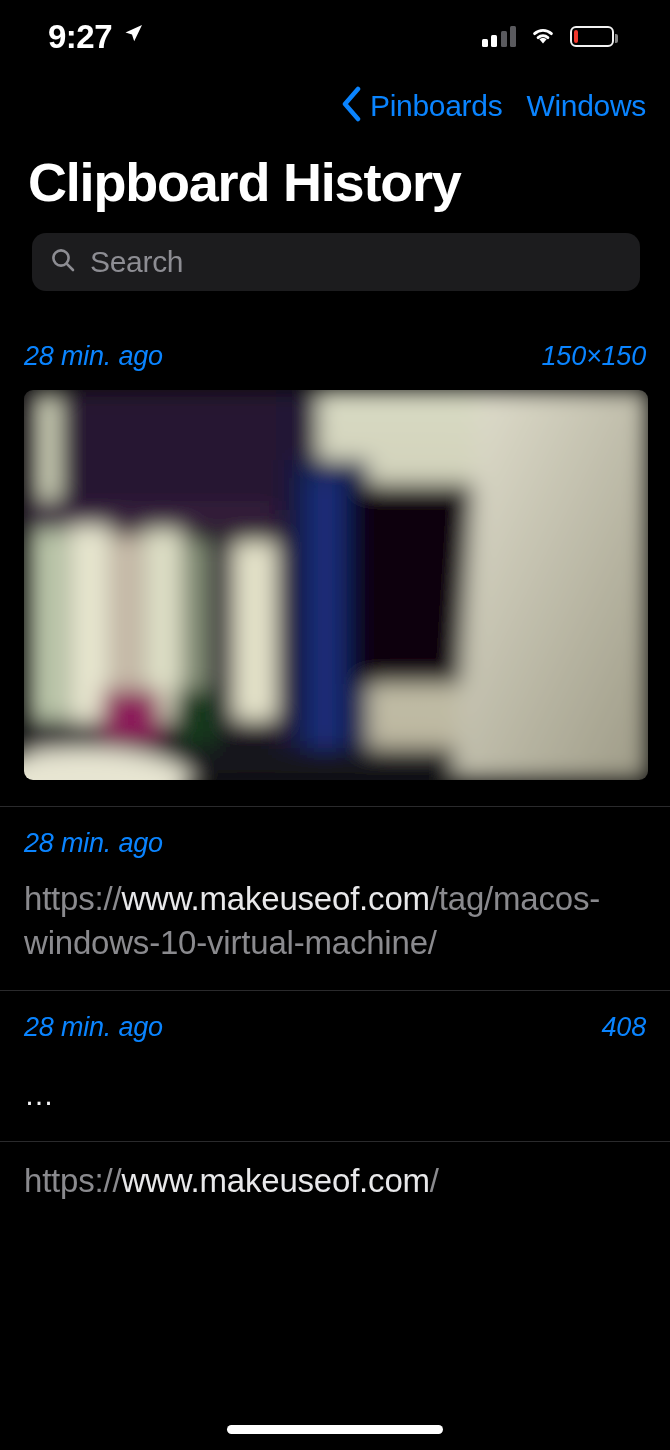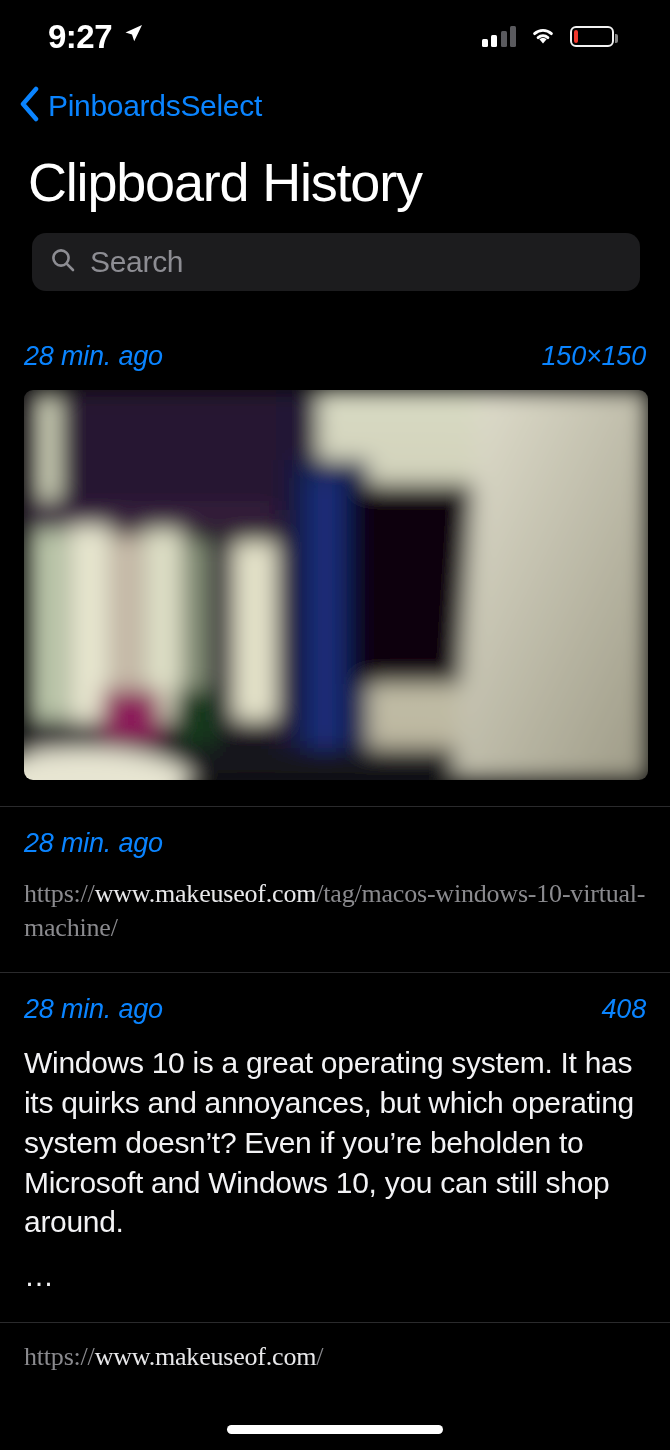--- a/index.html
+++ b/index.html
@@ -65,42 +65,43 @@
     background:#ff3b30;
     border-radius:3px;
     display:block;
   }
 
   
   .nav-bar {
     height:68px;
     display:flex;
     align-items:center;
-    justify-content:flex-start;
+    justify-content:flex-end;
     padding:0 24px 0 18px;
+    gap:24px;
   }
   .nav-back { display:flex; align-items:center; gap:8px; cursor:pointer; }
   .chev { display:block; }
   .nav-back-label {
     color:#0a84ff;
     font-size:30px;
     letter-spacing:-0.3px;
   }
   .nav-action {
     color:#0a84ff;
     font-size:30px;
     letter-spacing:-0.3px;
     cursor:pointer;
   }
 
   
   .large-title {
     color:#fff;
     font-size:54px;
-    font-weight:400;
+    font-weight:700;
     letter-spacing:-1.2px;
     padding:14px 0 0 28px;
     line-height:1.05;
   }
 
   
   .search-wrap { padding:22px 30px 0 32px; }
   .search-field {
     display:flex;
     align-items:center;
@@ -144,26 +145,25 @@
   .thumb {
     width:624px;
     height:390px;
     border-radius:9px;
     overflow:hidden;
     display:block;
     background:#0a0a0a;
   }
 
   .url-text {
-    font-size:26px;
+    font-size:33px;
     line-height:1.33;
     color:#8a8a8e;
     letter-spacing:-0.2px;
     word-break:break-word;
-    font-family:Liberation Serif, serif;
   }
   .url-text .host { color:#e8e8ea; }
 
   .plain-text {
     color:#f2f2f4;
     font-size:30px;
     line-height:1.33;
     letter-spacing:-0.3px;
   }
   .ellipsis {
@@ -229,21 +229,21 @@
 
   <div class="nav-bar">
     <div class="nav-back">
       <span class="chev">
         <svg width="22" height="36" viewBox="0 0 22 36">
             <path d="M18 3 L5 18 L18 33" stroke="#0a84ff" stroke-width="4.5" fill="none" stroke-linecap="round" stroke-linejoin="round"></path>
           </svg>
       </span>
       <span class="nav-back-label">Pinboards</span>
     </div>
-    <div class="nav-action">Select</div>
+    <div class="nav-action">Windows</div>
   </div>
 
   <div class="large-title">Clipboard History</div>
 
   <div class="search-wrap">
     <div class="search-field">
       <span>
         <svg width="26" height="26" viewBox="0 0 26 26">
           <circle cx="11" cy="11" r="7.6" stroke="#8d8d93" stroke-width="2.6" fill="none"></circle>
           <path d="M16.6 16.6 L23 23" stroke="#8d8d93" stroke-width="2.6" stroke-linecap="round"></path>
@@ -314,21 +314,20 @@
         <div class="url-text"><span>https://</span><span class="host">www.makeuseof.com</span><span>/tag/macos-windows-10-virtual-machine/</span></div>
       </div>
     </div>
 
     <div class="entry">
       <div class="entry-meta">
         <span class="meta-time">28 min. ago</span>
         <span class="meta-size">408</span>
       </div>
       <div class="entry-body">
-        <div class="plain-text">Windows 10 is a great operating system. It has its quirks and annoyances, but which operating system doesn’t? Even if you’re beholden to Microsoft and Windows 10, you can still shop around.</div>
         <div class="ellipsis">…</div>
       </div>
     </div>
 
     <div class="entry">
       <div class="entry-body">
         <div class="url-text"><span>https://</span><span class="host">www.makeuseof.com</span><span>/</span></div>
       </div>
     </div>
 

